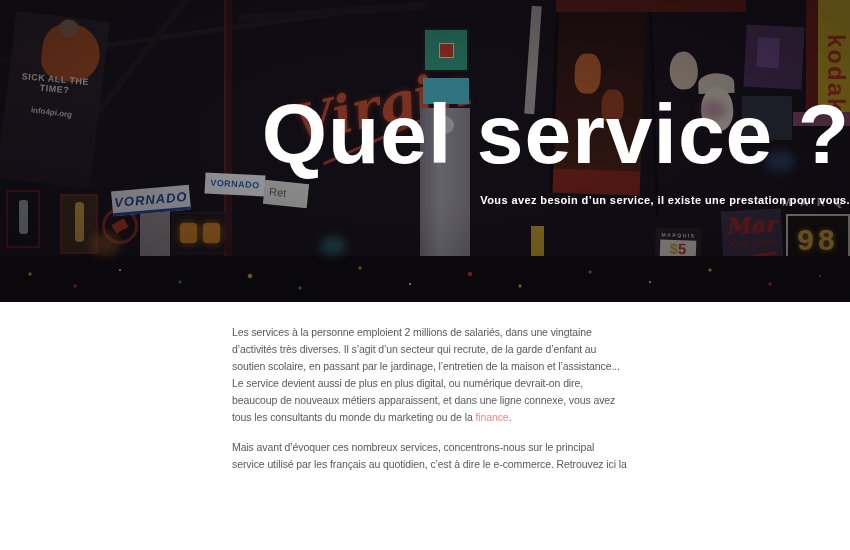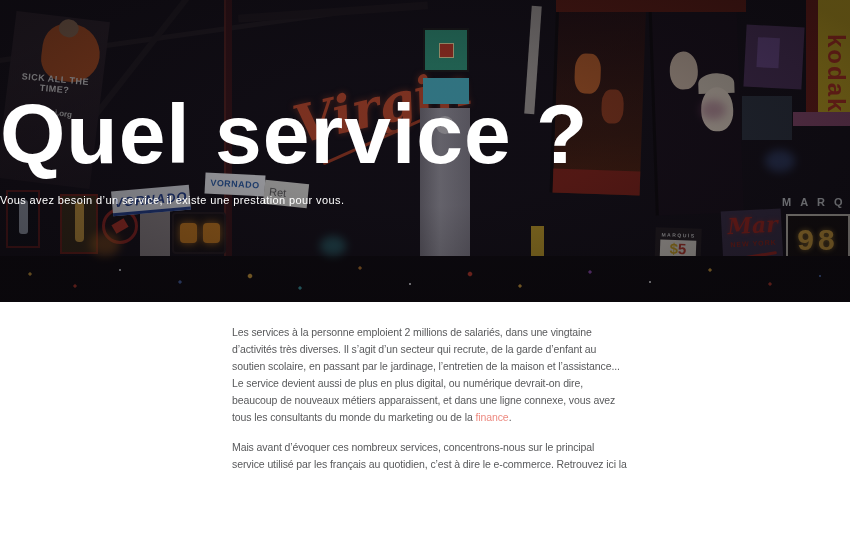--- a/index.html
+++ b/index.html
@@ -122,23 +122,23 @@
 
   .glow { border-radius:50%; filter:blur(4px); opacity:.45; }
   .g1 { left:90px; top:232px; width:30px; height:24px; background:#c9731f; }
   .g2 { left:320px; top:236px; width:26px; height:20px; background:#3aa0a8; }
   .g3 { left:765px; top:150px; width:30px; height:22px; background:#4a6ab0; }
   .g4 { left:700px; top:100px; width:26px; height:20px; background:#8a4a6e; }
 
   .hero-overlay { position:absolute; inset:0;
     background:radial-gradient(ellipse at 50% 45%, rgba(10,8,14,.38) 30%, rgba(8,6,10,.58) 85%); }
 
-  .hero-content { position:absolute; inset:0; text-align:left; }
+  .hero-content { position:absolute; inset:0; text-align:right; }
   .hero-title { margin-top:88px; color:#fff; font-size:84px; font-weight:800; letter-spacing:1px; line-height:92px; }
-  .hero-subtitle { margin-top:14px; color:#fff; font-size:11px; font-weight:normal; letter-spacing:.4px; }
+  .hero-subtitle { margin-top:14px; color:#fff; font-size:11px; font-weight:bold; letter-spacing:.4px; }
 
   
   .article { padding:22px 0 0 232px; }
   .article h2 { width:360px; color:#4b4b4d; font-size:28px; font-weight:400; line-height:34px;
     letter-spacing:-.3px; margin-bottom:15px; }
   .article p { width:397px; color:#58595b; font-size:10.5px; line-height:17px; letter-spacing:-.1px;
     margin-bottom:13px; }
   .finance-link { color:#ed8a80; text-decoration:none; }
 </style>
 </head>

